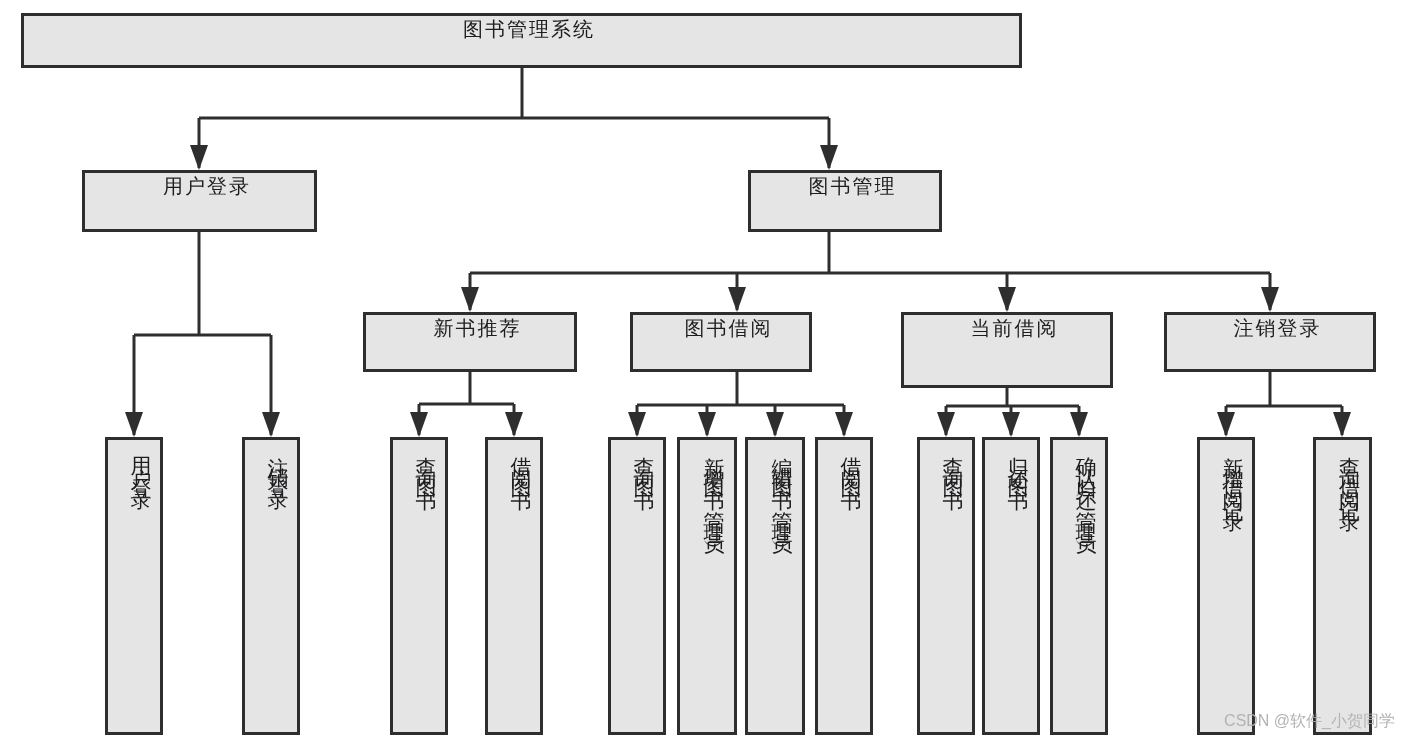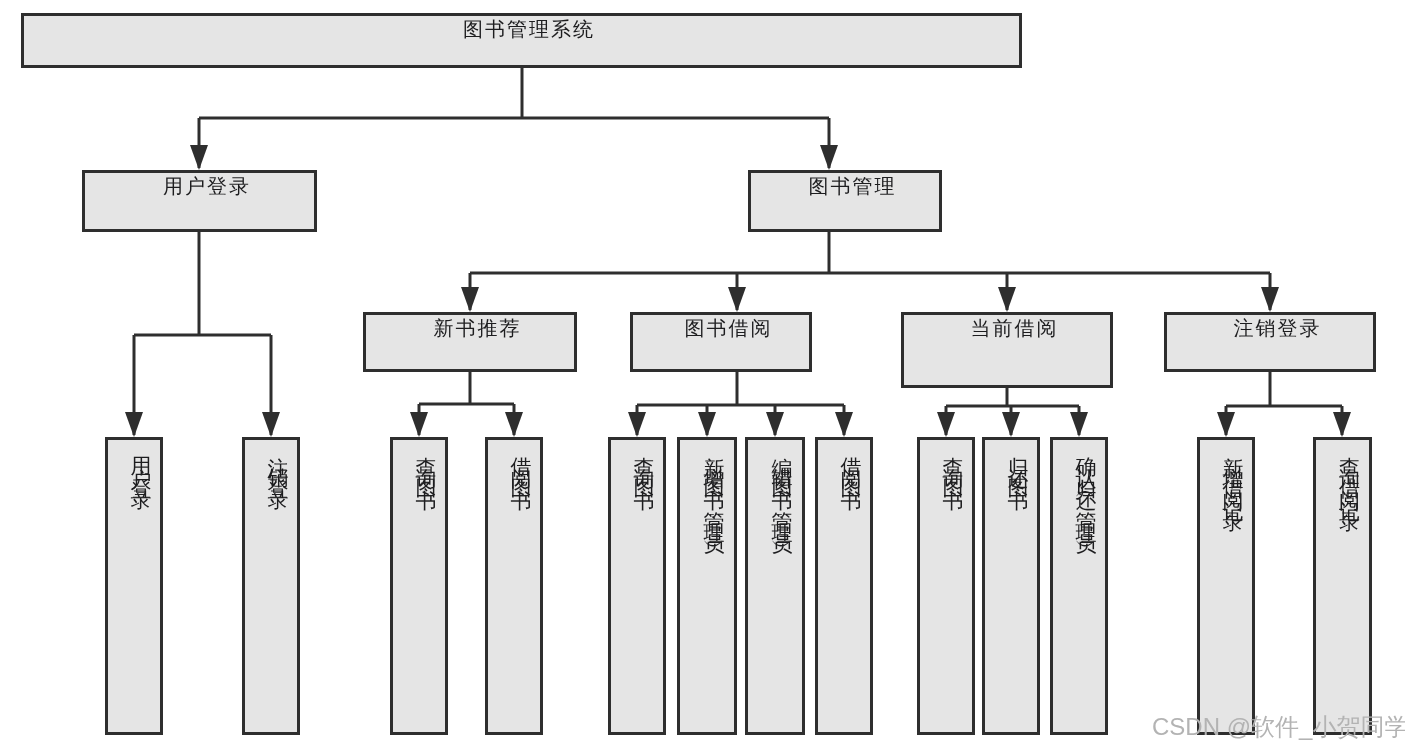--- a/index.html
+++ b/index.html
@@ -37,21 +37,21 @@
     text-orientation:mixed;
     font-size:21px;
     letter-spacing:11px;
     line-height:1;
   }
   .watermark{
     position:absolute;
     left:1152px;top:711px;
     width:243px;
     text-align:right;
-    font-size:24px;
+    font-size:16px;
     color:var(--wm);
     white-space:nowrap;
     z-index:5;
   }
 </style>
 </head>
 <body>
 
 <div class="canvas">
 

